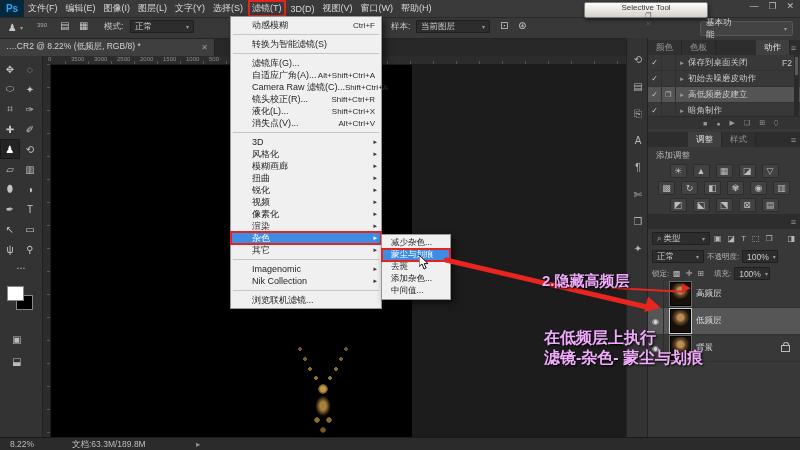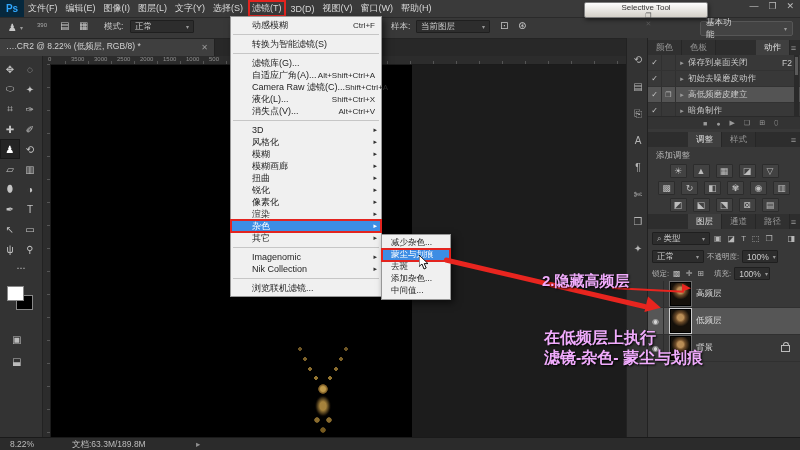--- a/index.html
+++ b/index.html
@@ -351,26 +351,20 @@
     <div class="rp adj-row" style="top:158px;">
 
     <span class="adj-ic">◩</span>
         <span class="adj-ic">⬕</span>
         <span class="adj-ic">⬔</span>
         <span class="adj-ic">⊠</span>
         <span class="adj-ic">▤</span>
       </div>
 
     <div class="rp tabsrow" style="top:176px;">
-      <span style="display:flex;">
-
-      <span class="ptab active">图层</span>
-          <span class="ptab">通道</span>
-          <span class="ptab">路径</span>
-        </span>
       <span class="tabmenu">≡</span>
     </div>
     <div class="rp lr" style="top:192px;">
       <div class="combo" style="width:58px;">
         <span style="font-size:8px;">⌕</span>
         <span style="margin-left:2px;">类型</span>
         <span class="caret">▾</span>
       </div>
       <span style="display:flex;gap:4px;">
 
@@ -467,20 +461,25 @@
         <span>自适应广角(A)...</span>
         <span class="sc">Alt+Shift+Ctrl+A</span>
         <span class="ar"></span>
       </div>
       <div class="mi">
         <span>Camera Raw 滤镜(C)...</span>
         <span class="sc">Shift+Ctrl+A</span>
         <span class="ar"></span>
       </div>
       <div class="mi">
+        <span>镜头校正(R)...</span>
+        <span class="sc">Shift+Ctrl+R</span>
+        <span class="ar"></span>
+      </div>
+      <div class="mi">
         <span>液化(L)...</span>
         <span class="sc">Shift+Ctrl+X</span>
         <span class="ar"></span>
       </div>
       <div class="mi">
         <span>消失点(V)...</span>
         <span class="sc">Alt+Ctrl+V</span>
         <span class="ar"></span>
       </div>
       <div class="mi sep">
@@ -492,36 +491,36 @@
         <span>3D</span>
         <span class="sc"></span>
         <span class="ar">▸</span>
       </div>
       <div class="mi">
         <span>风格化</span>
         <span class="sc"></span>
         <span class="ar">▸</span>
       </div>
       <div class="mi">
-        <span>模糊</span>
-        <span class="sc"></span>
-        <span class="ar">▸</span>
-      </div>
-      <div class="mi">
         <span>模糊画廊</span>
         <span class="sc"></span>
         <span class="ar">▸</span>
       </div>
       <div class="mi">
         <span>扭曲</span>
         <span class="sc"></span>
         <span class="ar">▸</span>
       </div>
       <div class="mi">
         <span>锐化</span>
+        <span class="sc"></span>
+        <span class="ar">▸</span>
+      </div>
+      <div class="mi">
+        <span>视频</span>
         <span class="sc"></span>
         <span class="ar">▸</span>
       </div>
       <div class="mi">
         <span>像素化</span>
         <span class="sc"></span>
         <span class="ar">▸</span>
       </div>
       <div class="mi">
         <span>渲染</span>

